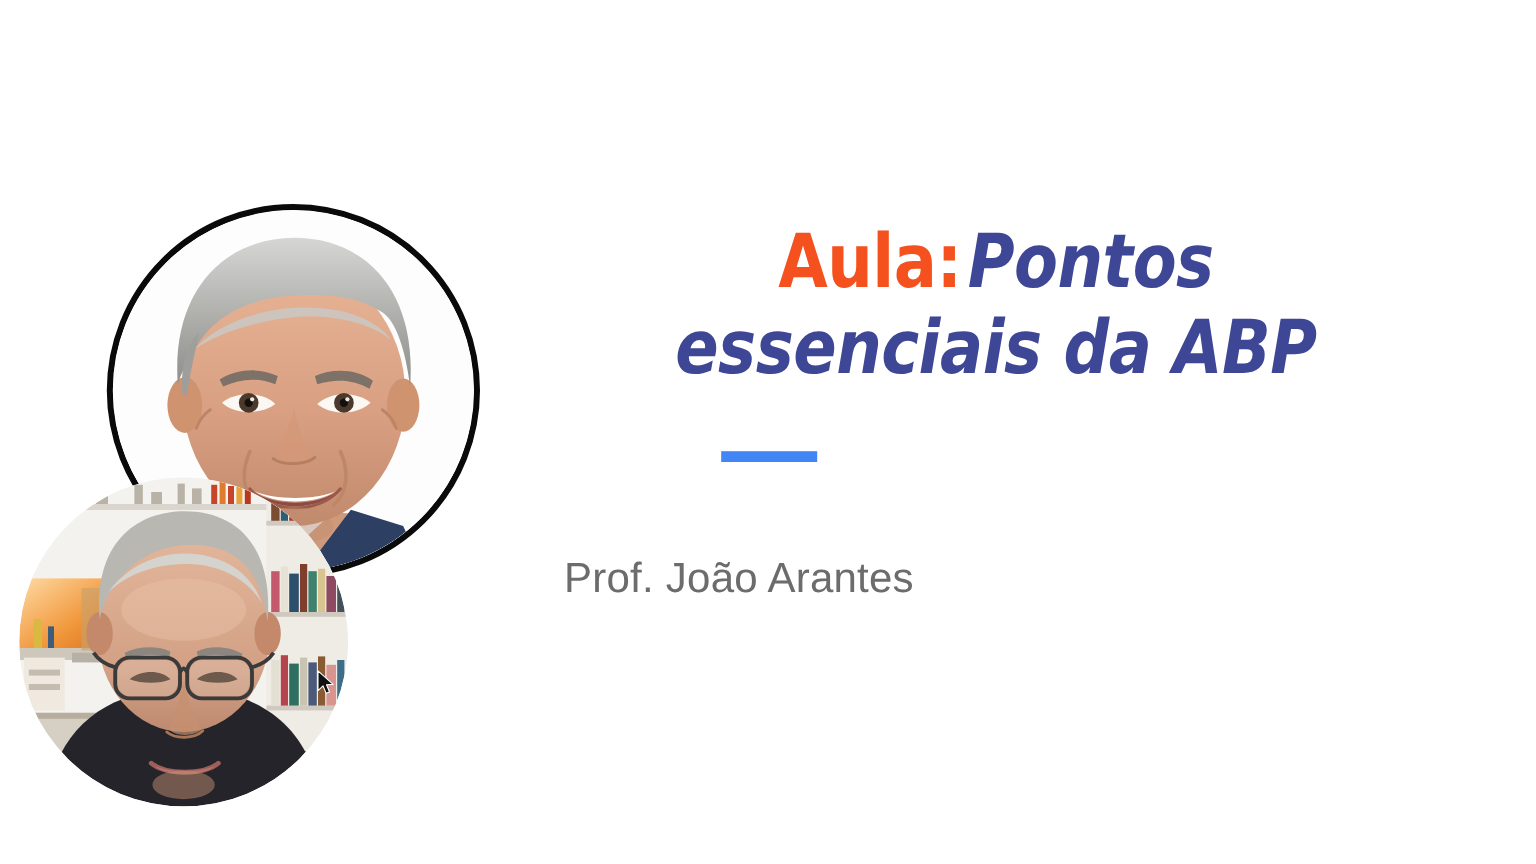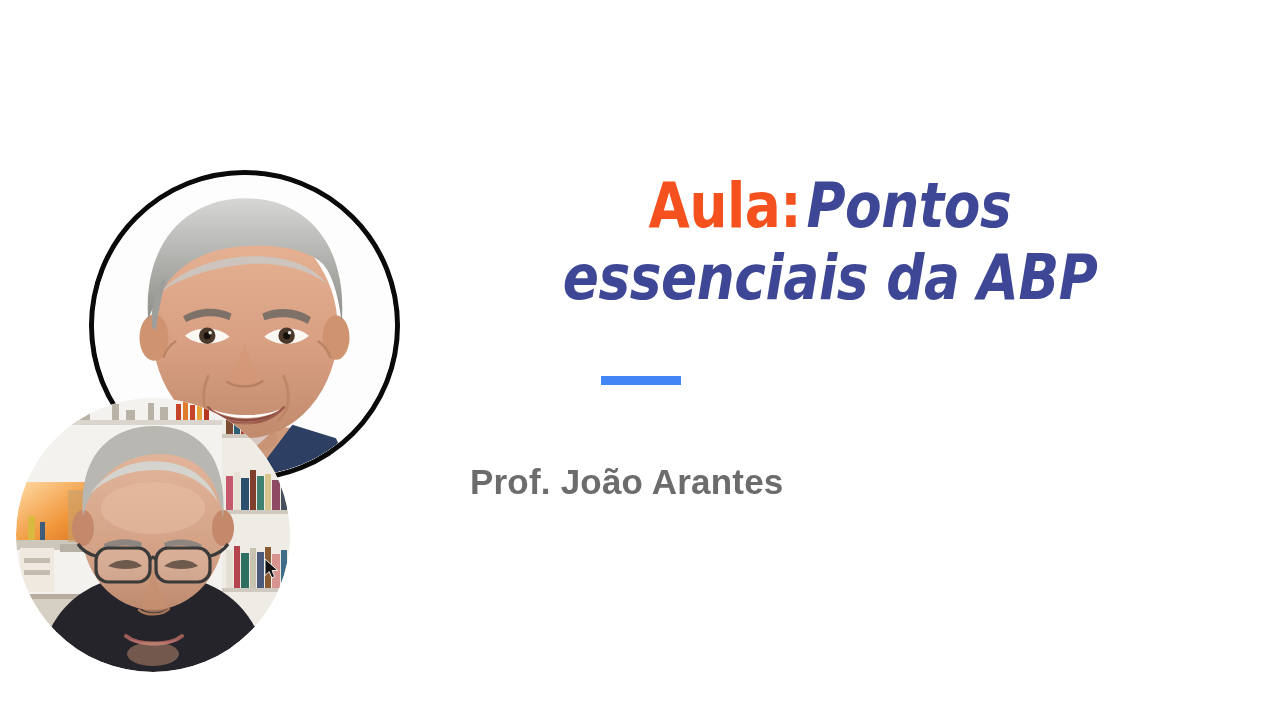--- a/index.html
+++ b/index.html
@@ -16,21 +16,21 @@
     width: 1280px;
     height: 720px;
     background: #ffffff;
     overflow: hidden;
   }
 
   
   .text-block {
     position: absolute;
     left: 470px;
-    top: 170px;
+    top: 182px;
     width: 720px;
   }
   .slide-title {
     margin: 0;
     text-align: center;
     font-family: "DejaVu Sans", sans-serif;
     font-weight: 700;
     font-style: italic;
     font-size: 62px;
     line-height: 1.16;
@@ -57,21 +57,21 @@
     height: 9px;
     background: #4285f4;
   }
   .presenter {
     position: absolute;
     left: 470px;
     top: 461px;
     width: 720px;
     text-align: left;
     font-family: "Liberation Sans", sans-serif;
-    font-weight: 700;
+    font-weight: 400;
     font-size: 35px;
     line-height: 1.2;
     color: #6c6c6c;
     letter-spacing: 0.2px;
   }
 
   
   .portrait-main {
     position: absolute;
     left: 89px;

